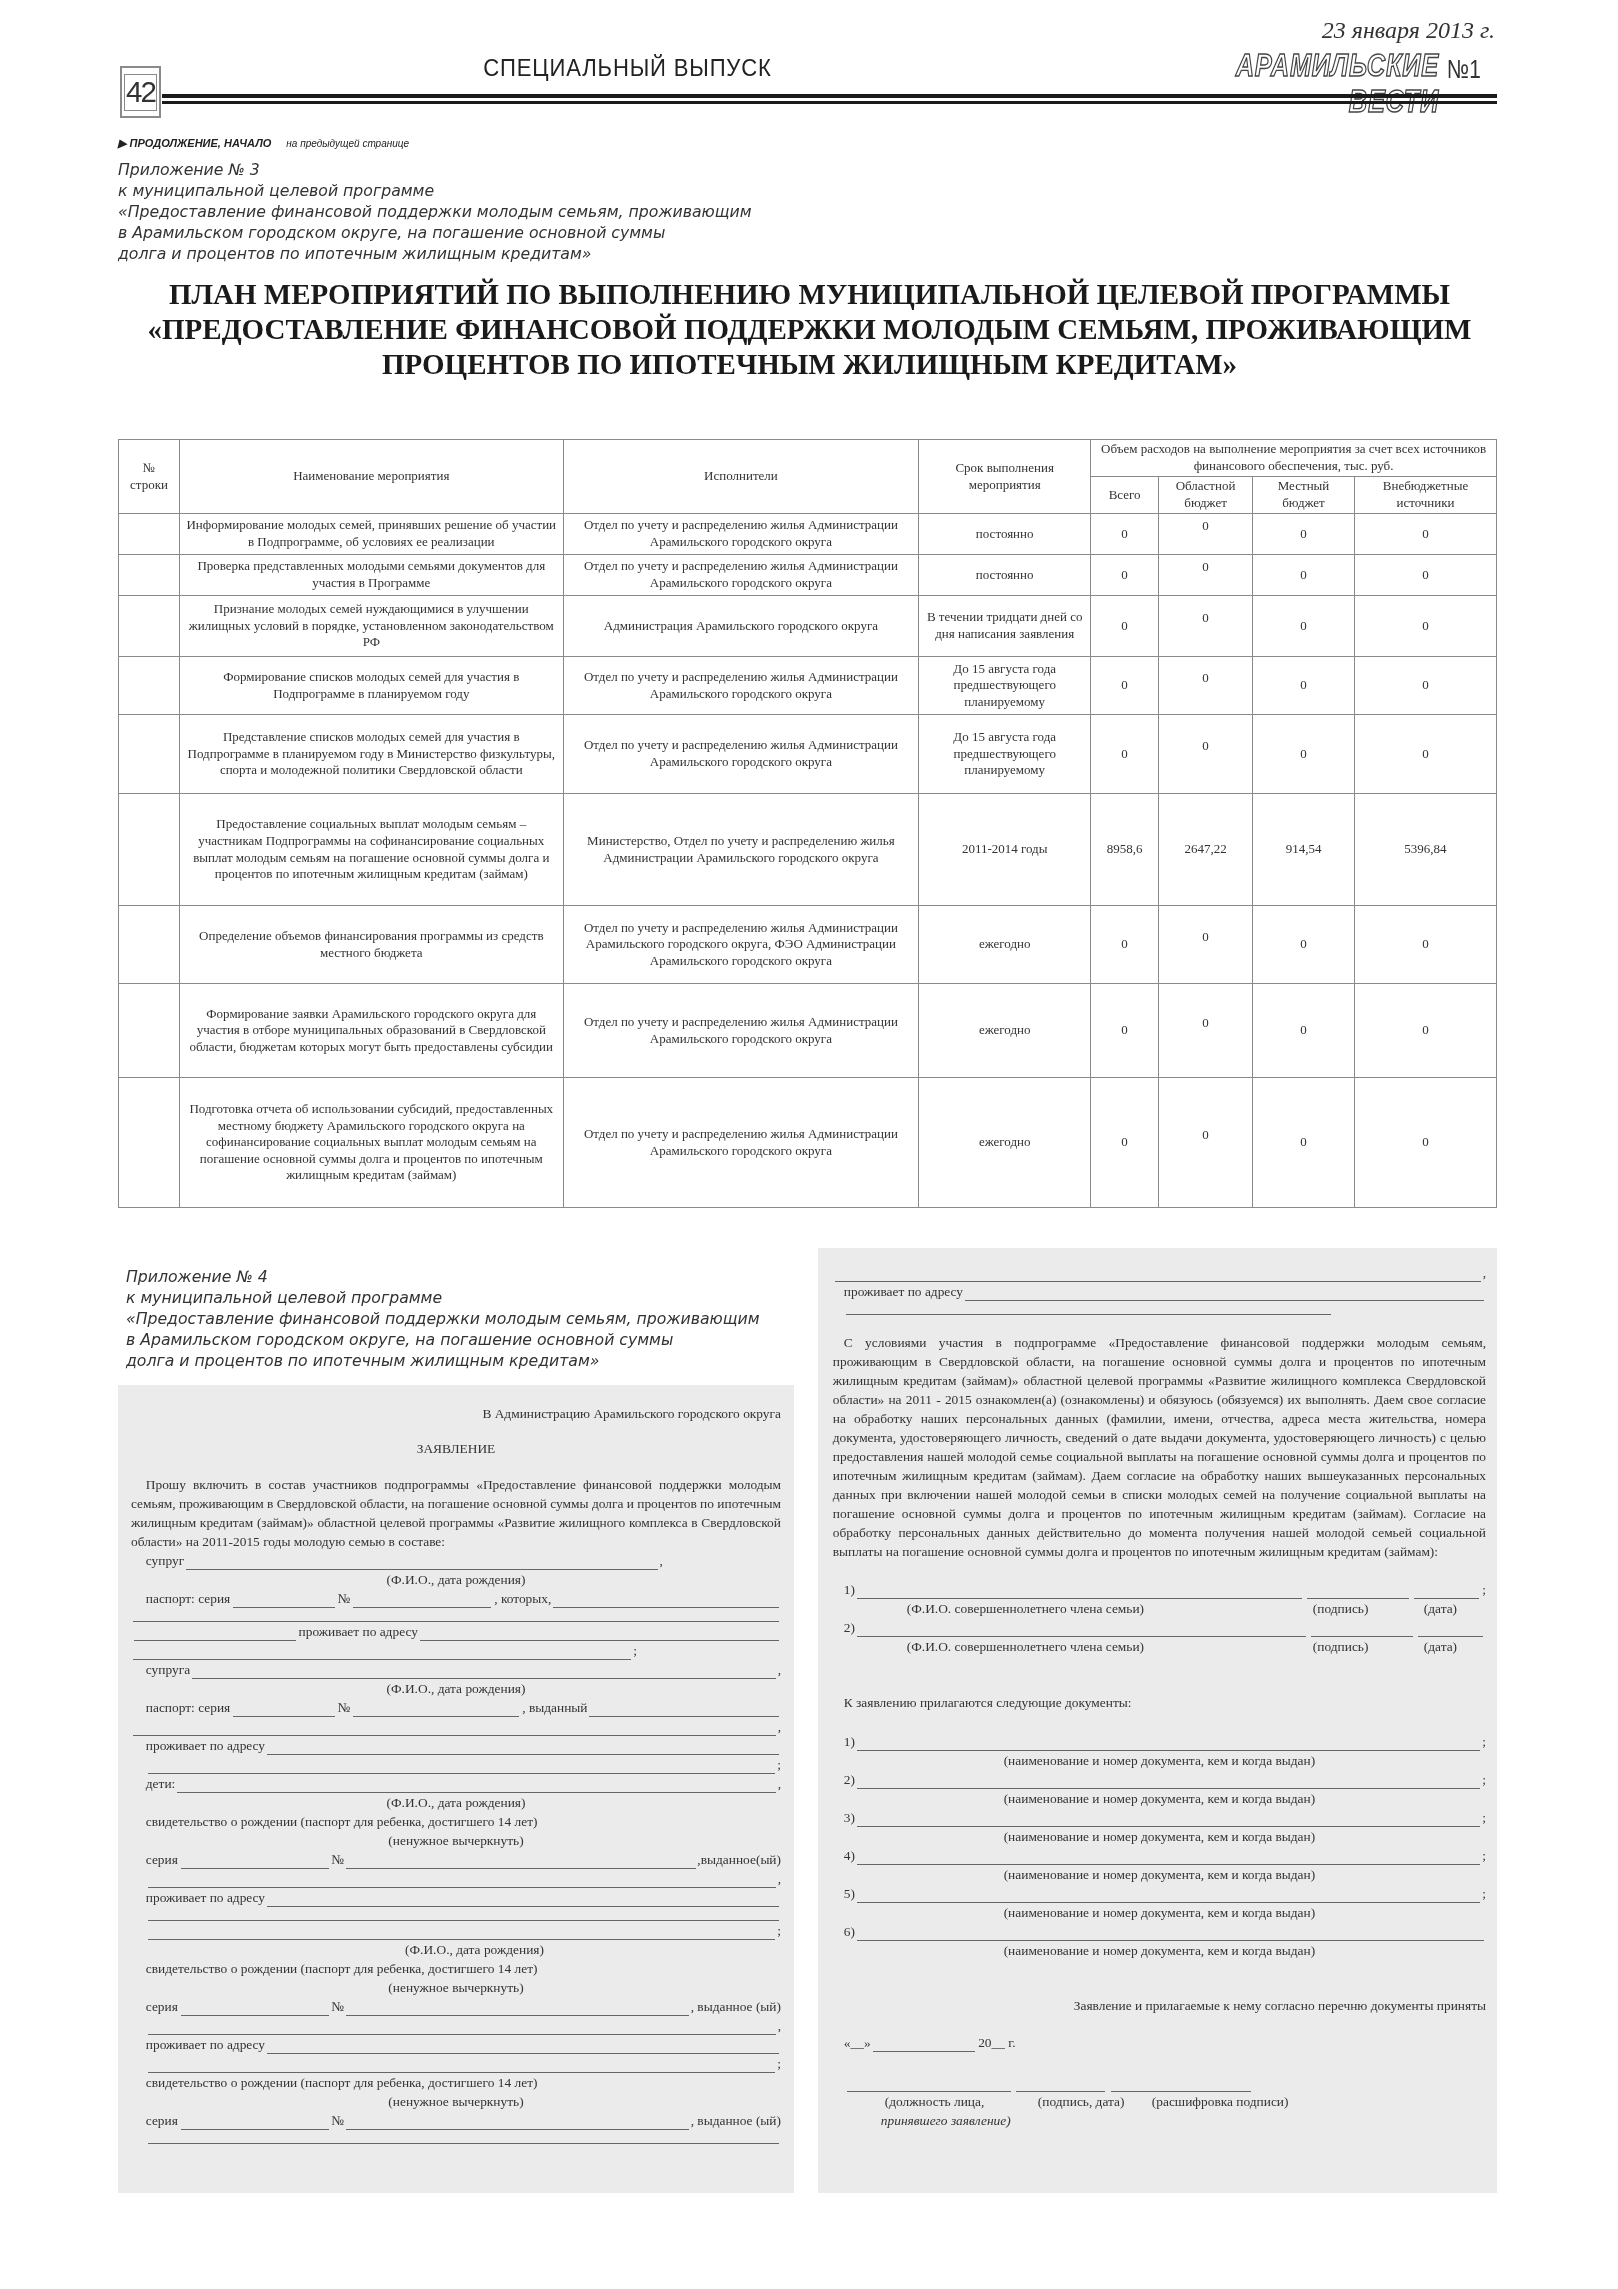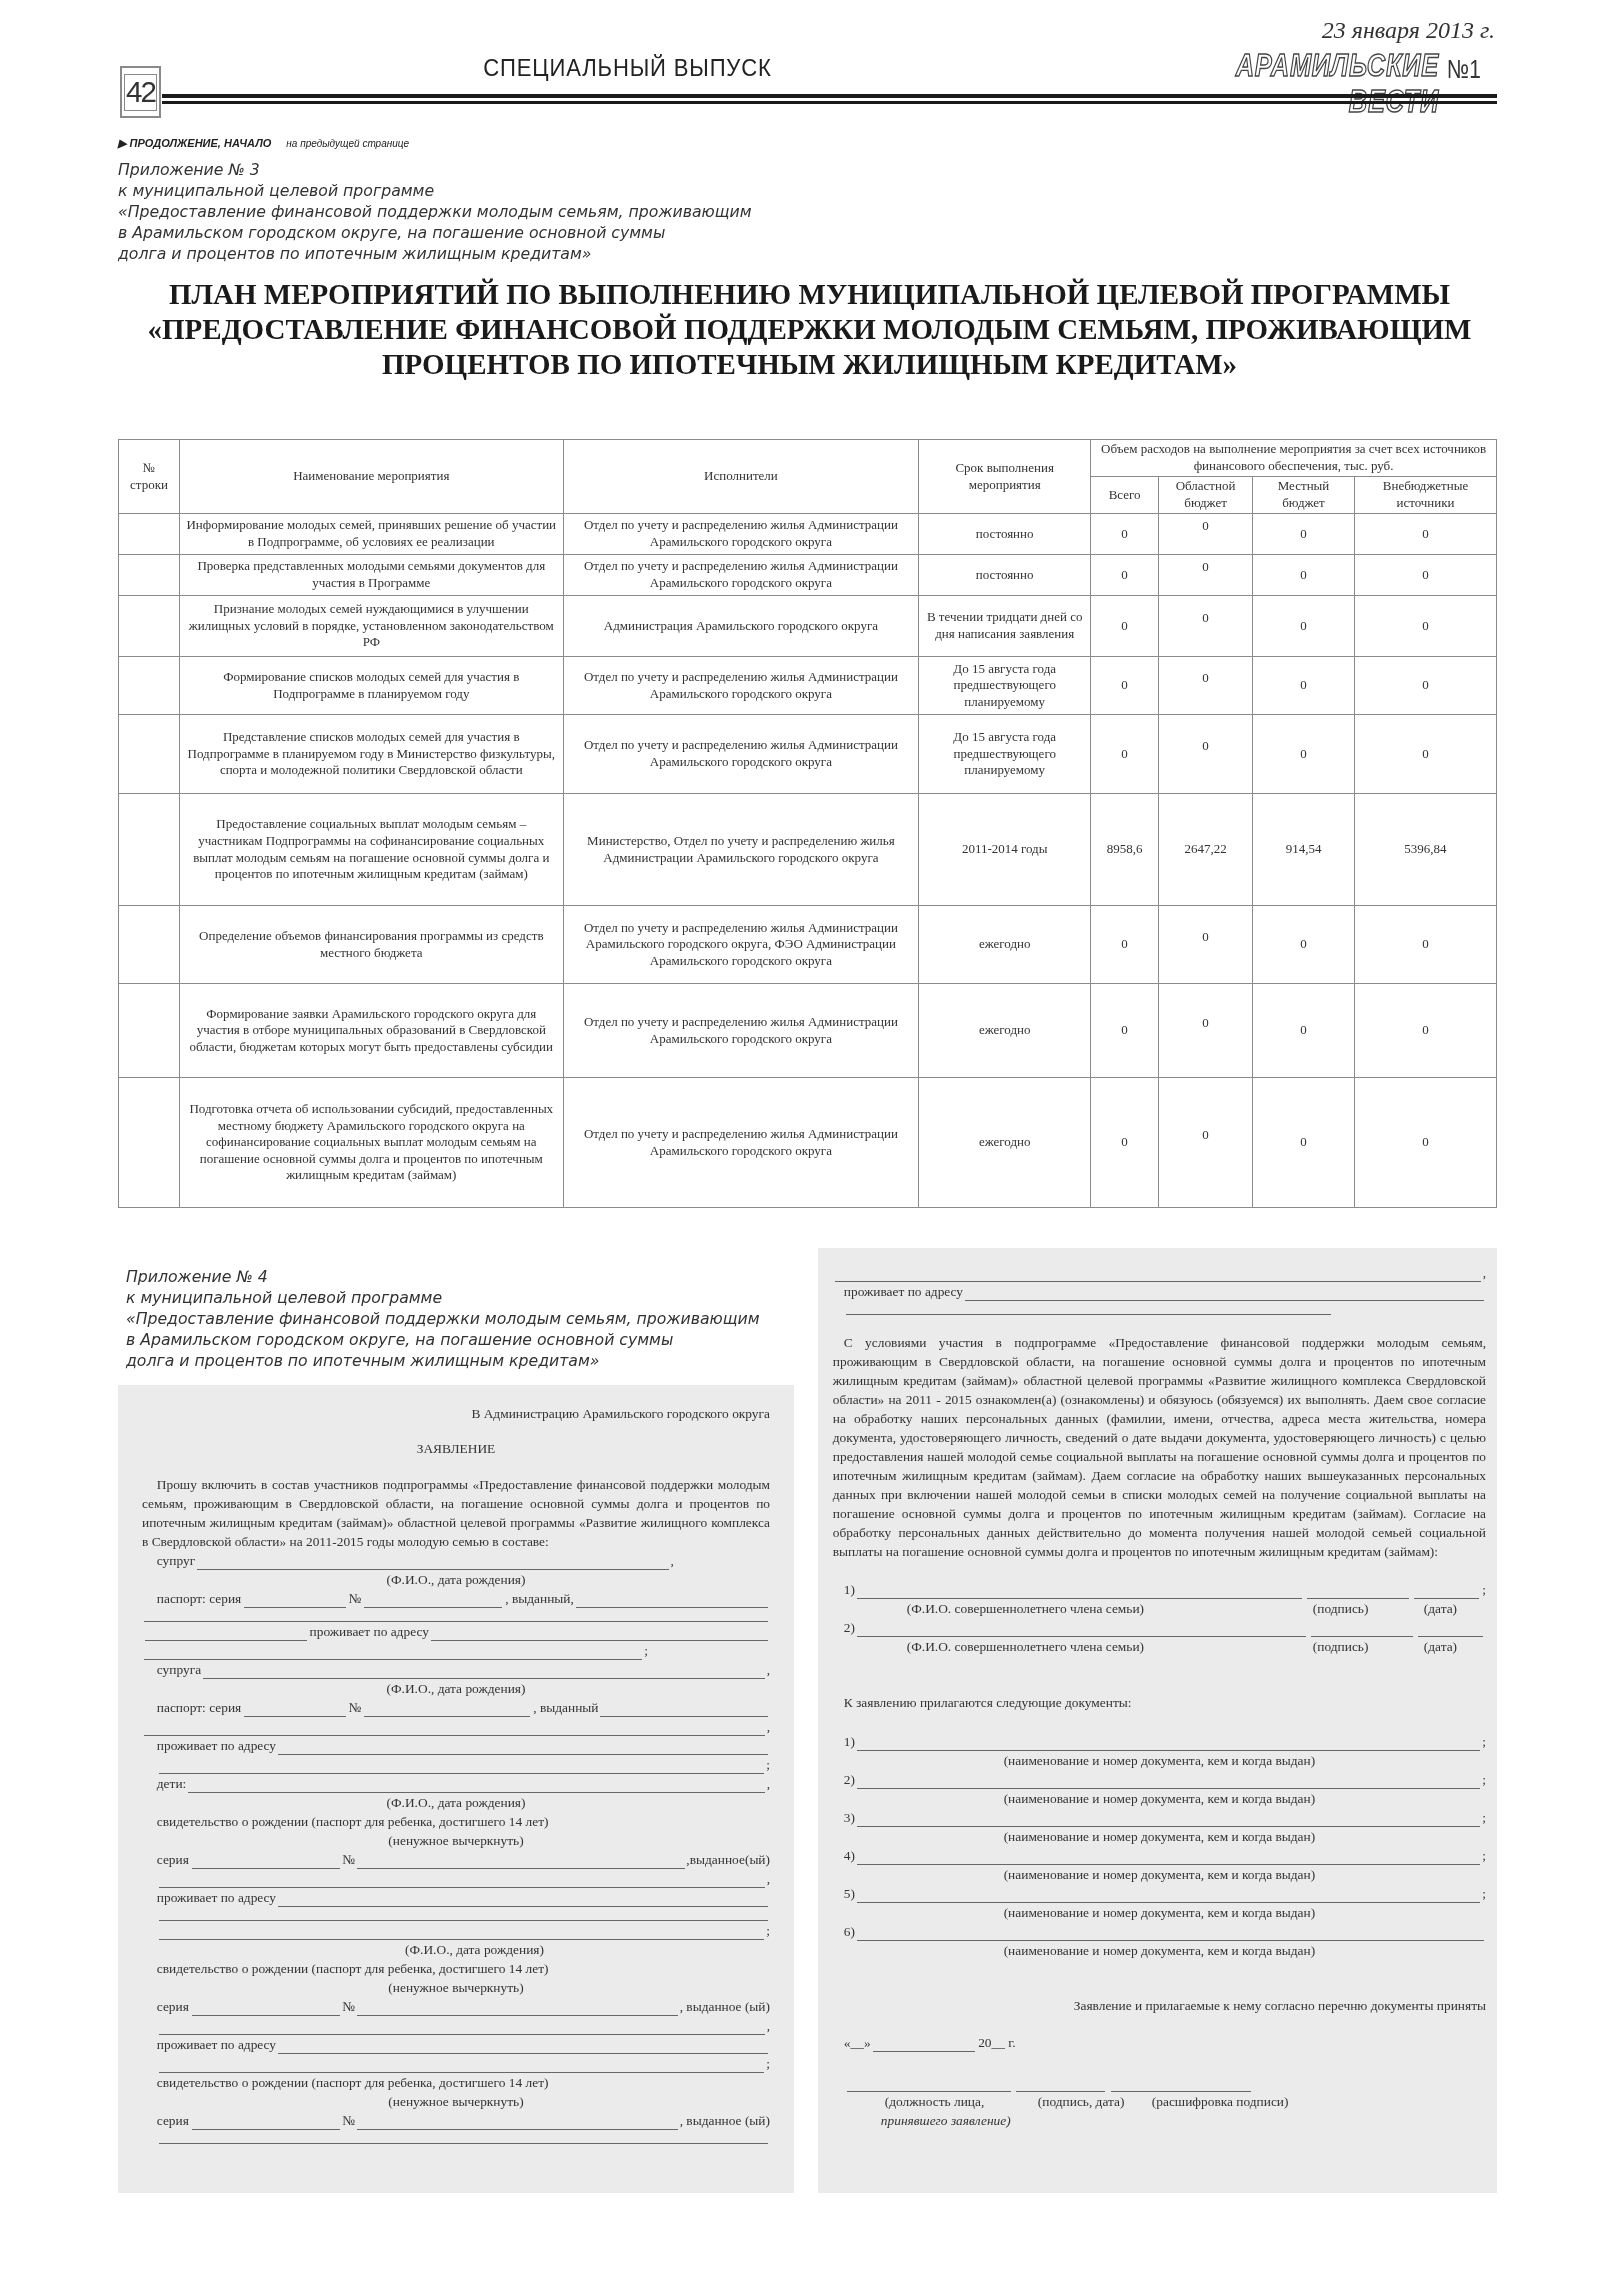--- a/index.html
+++ b/index.html
@@ -191,37 +191,37 @@
   </table>
 
 <div class="abs appendix" style="left:126px; top:1266px;">
   <div>Приложение № 4</div>
   <div>к муниципальной целевой программе</div>
   <div>«Предоставление финансовой поддержки молодым семьям, проживающим</div>
   <div>в Арамильском городском округе, на погашение основной суммы</div>
   <div>долга и процентов по ипотечным жилищным кредитам»</div>
 </div>
 
-<div class="abs panel form" style="left:118px; top:1385px; width:676px; height:808px; padding:0 24px; box-sizing:border-box;">
+<div class="abs panel form" style="left:118px; top:1385px; width:676px; height:808px; padding:0 13px; box-sizing:border-box;">
   <div class="right" style="margin-top:18.5px;">В Администрацию Арамильского городского округа</div>
   <div class="center" style="margin-top:16.6px;">ЗАЯВЛЕНИЕ</div>
   <div class="justify" style="margin-top:16.6px;">Прошу включить в состав участников подпрограммы «Предоставление финансовой поддержки молодым семьям, проживающим в Свердловской области, на погашение основной суммы долга и процентов по ипотечным жилищным кредитам (займам)» областной целевой программы «Развитие жилищного комплекса в Свердловской области» на 2011-2015 годы молодую семью в составе:</div>
 
   <div class="line" style="padding-left:14.8px; width:517px;">
     <span>супруг</span>
       <span class="fill"></span>
       <span>,</span>
   </div>
   <div class="center">(Ф.И.О., дата рождения)</div>
   <div class="line" style="padding-left:14.8px;">
     <span>паспорт: серия</span>
       <span class="fillw" style="width:102px"></span>
       <span>№</span>
       <span class="fillw" style="width:138px"></span>
-      <span>, выданный,</span>
+      <span>, которых,</span>
       <span class="fill"></span>
   </div>
   <div class="line">
       <span class="fill"></span>
     </div>
   <div class="line">
       <span class="fillw" style="width:162px"></span>
       <span>проживает по адресу</span>
       <span class="fill"></span>
     </div>

